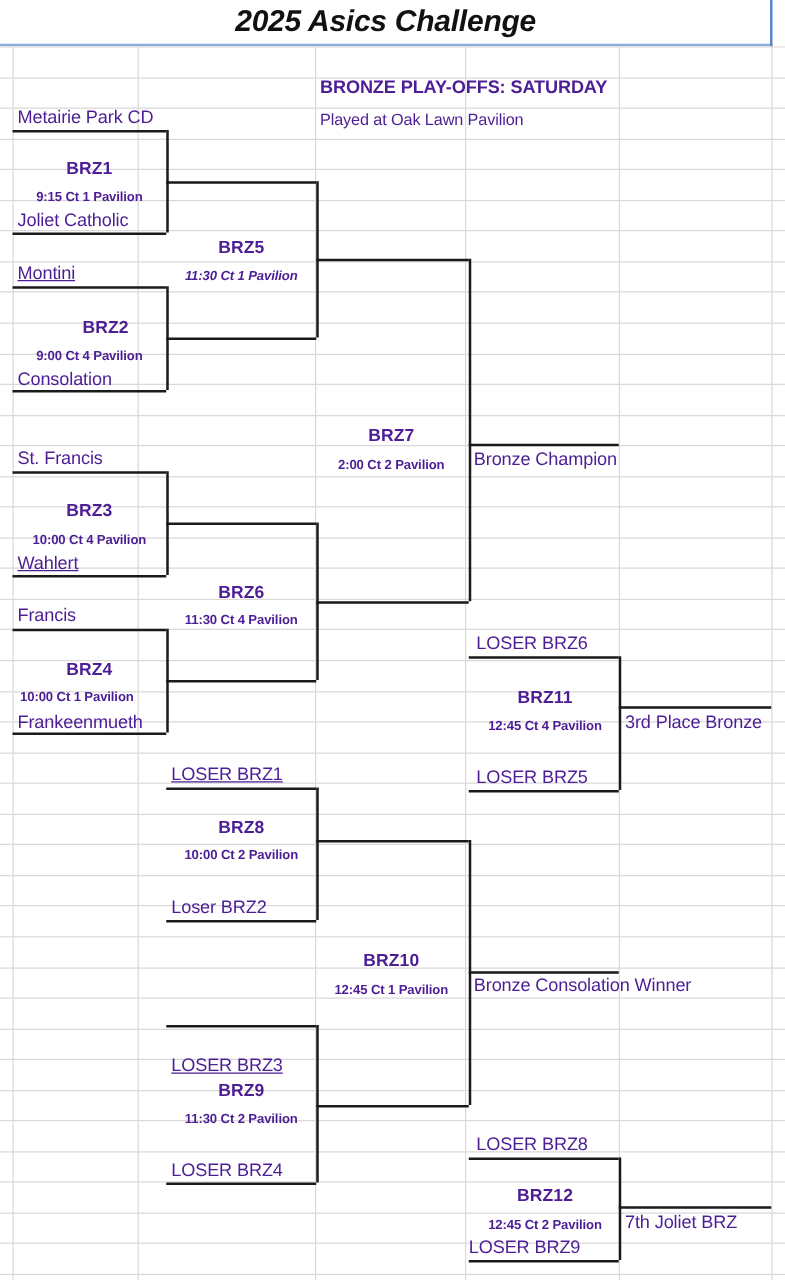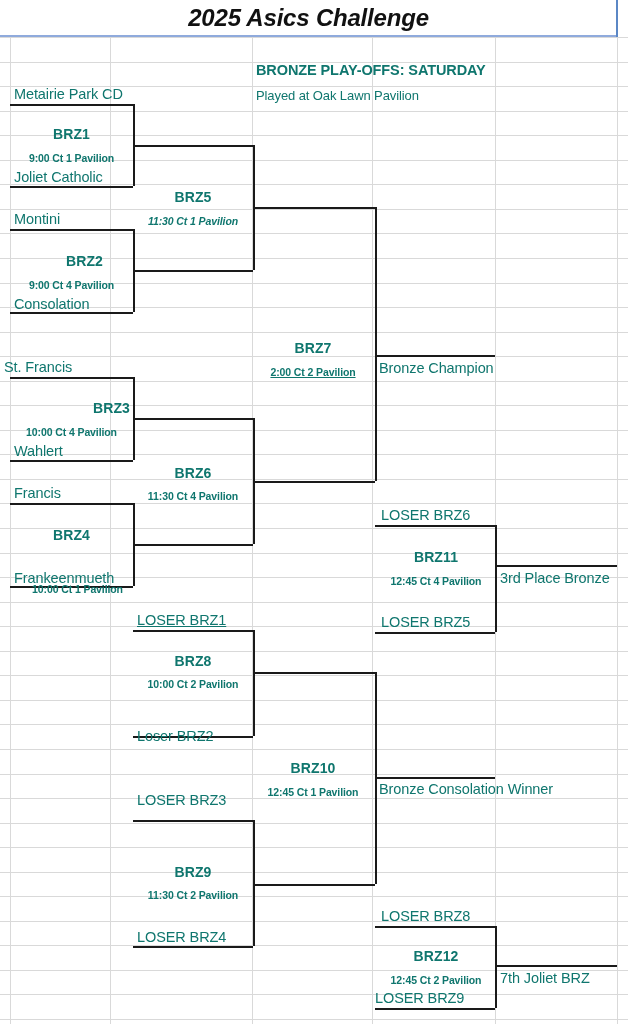--- a/index.html
+++ b/index.html
@@ -71,21 +71,21 @@
   .hseg { height: 2px; }
   .vseg { width: 2px; }
 
   
   #labels {
     position: absolute; left: 0; top: 0; width: 628px; height: 1024px;
   }
   .lbl {
     position: absolute;
     white-space: nowrap;
-    color: #0f766e;
+    color: #4c1d95;
     line-height: 1;
   }
   
   .team {
     font-size: 14.5px;
     font-weight: 400;
     letter-spacing: -0.1px;
   }
   
   .game {
@@ -215,60 +215,60 @@
     <div class="hseg" style="left: 495px; top: 965px; width: 122px;"></div>
   </div>
 
 <div id="labels">
 
   <div class="lbl note-head" style="left:256px; top:63px;">BRONZE PLAY-OFFS:  SATURDAY</div>
   <div class="lbl note-sub" style="left:256px; top:89px;">Played at Oak Lawn Pavilion</div>
 
   <div class="lbl team" style="left:14px; top:87px;">Metairie Park CD</div>
   <div class="lbl game" style="left:10px; top:127px; width:123px;">BRZ1</div>
-  <div class="lbl time" style="left:10px; top:153px; width:123px;">9:00 Ct 1 Pavilion</div>
+  <div class="lbl time" style="left:10px; top:153px; width:123px;">9:15 Ct 1 Pavilion</div>
   <div class="lbl team" style="left:14px; top:170px;">Joliet Catholic</div>
 
-  <div class="lbl team" style="left:14px; top:212px;">Montini</div>
+  <div class="lbl team" style="left:14px; top:212px;text-decoration:underline;">Montini</div>
   <div class="lbl game" style="left:10px; top:254px; width:149px;">BRZ2</div>
   <div class="lbl time" style="left:10px; top:280px; width:123px;">9:00 Ct 4 Pavilion</div>
   <div class="lbl team" style="left:14px; top:297px;">Consolation</div>
 
-  <div class="lbl team" style="left:4px; top:360px;">St. Francis</div>
-  <div class="lbl game" style="left:10px; top:401px; width:123px;margin-left:40px;">BRZ3</div>
+  <div class="lbl team" style="left:14px; top:360px;">St. Francis</div>
+  <div class="lbl game" style="left:10px; top:401px; width:123px;">BRZ3</div>
   <div class="lbl time" style="left:10px; top:427px; width:123px;">10:00 Ct 4 Pavilion</div>
-  <div class="lbl team" style="left:14px; top:444px;">Wahlert</div>
+  <div class="lbl team" style="left:14px; top:444px;text-decoration:underline;">Wahlert</div>
 
   <div class="lbl team" style="left:14px; top:486px;">Francis</div>
   <div class="lbl game" style="left:10px; top:528px; width:123px;">BRZ4</div>
-  <div class="lbl time" style="left:10px; top:584px; width:103px;margin-left:16px;">10:00 Ct 1 Pavilion</div>
+  <div class="lbl time" style="left:10px; top:553px; width:103px;">10:00 Ct 1 Pavilion</div>
   <div class="lbl team" style="left:14px; top:571px;">Frankeenmueth</div>
 
   <div class="lbl game" style="left:133px; top:190px; width:120px;">BRZ5</div>
   <div class="lbl time" style="left:133px; top:216px; width:120px;font-style:italic;">11:30 Ct 1 Pavilion</div>
 
   <div class="lbl game" style="left:133px; top:466px; width:120px;">BRZ6</div>
   <div class="lbl time" style="left:133px; top:491px; width:120px;">11:30 Ct 4 Pavilion</div>
 
   <div class="lbl game" style="left:253px; top:341px; width:120px;">BRZ7</div>
-  <div class="lbl time" style="left:253px; top:367px; width:120px;text-decoration:underline;">2:00 Ct 2 Pavilion</div>
+  <div class="lbl time" style="left:253px; top:367px; width:120px;">2:00 Ct 2 Pavilion</div>
   <div class="lbl team" style="left:379px; top:361px;">Bronze Champion</div>
 
   <div class="lbl team" style="left:381px; top:508px;">LOSER  BRZ6</div>
   <div class="lbl game" style="left:377px; top:550px; width:118px;">BRZ11</div>
   <div class="lbl time" style="left:377px; top:576px; width:118px;">12:45 Ct 4 Pavilion</div>
   <div class="lbl team" style="left:381px; top:615px;">LOSER  BRZ5</div>
   <div class="lbl team" style="left:500px; top:571px;">3rd Place Bronze</div>
 
   <div class="lbl team" style="left:137px; top:613px;text-decoration:underline;">LOSER  BRZ1</div>
   <div class="lbl game" style="left:133px; top:654px; width:120px;">BRZ8</div>
   <div class="lbl time" style="left:133px; top:679px; width:120px;">10:00 Ct 2 Pavilion</div>
-  <div class="lbl team" style="left:137px; top:719px;margin-top:10px;">Loser BRZ2</div>
-
-  <div class="lbl team" style="left:137px; top:793px;">LOSER  BRZ3</div>
+  <div class="lbl team" style="left:137px; top:719px;">Loser BRZ2</div>
+
+  <div class="lbl team" style="left:137px; top:846px;text-decoration:underline;">LOSER  BRZ3</div>
   <div class="lbl game" style="left:133px; top:865px; width:120px;">BRZ9</div>
   <div class="lbl time" style="left:133px; top:890px; width:120px;">11:30 Ct 2 Pavilion</div>
   <div class="lbl team" style="left:137px; top:930px;">LOSER  BRZ4</div>
 
   <div class="lbl game" style="left:253px; top:761px; width:120px;">BRZ10</div>
   <div class="lbl time" style="left:253px; top:787px; width:120px;">12:45 Ct 1 Pavilion</div>
   <div class="lbl team" style="left:379px; top:782px;">Bronze Consolation Winner</div>
 
   <div class="lbl team" style="left:381px; top:909px;">LOSER  BRZ8</div>
   <div class="lbl game" style="left:377px; top:949px; width:118px;">BRZ12</div>

